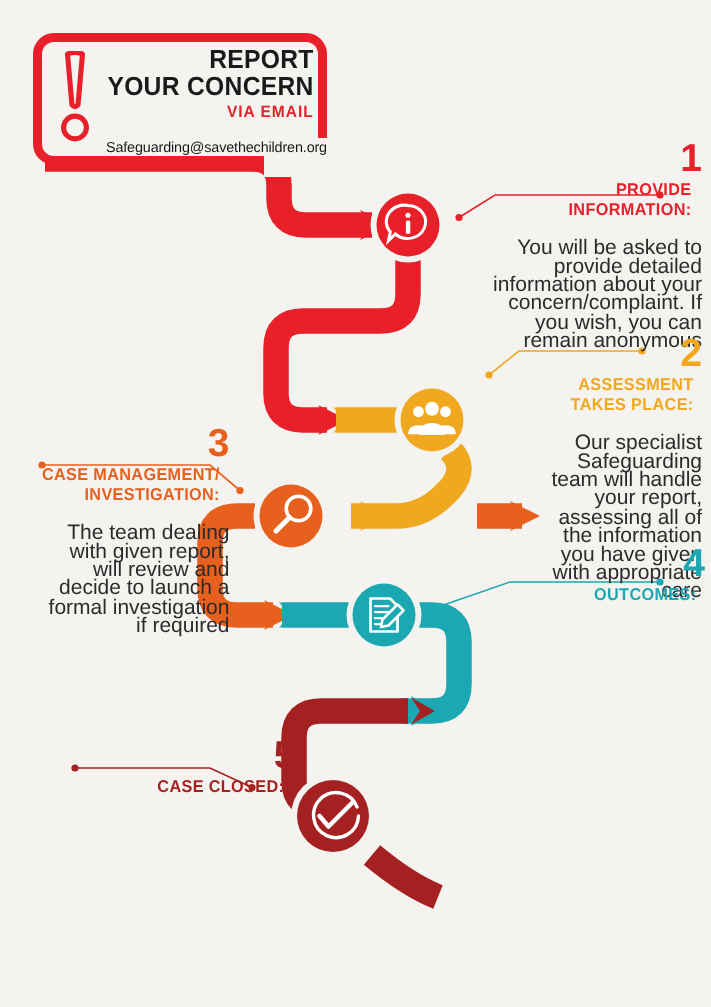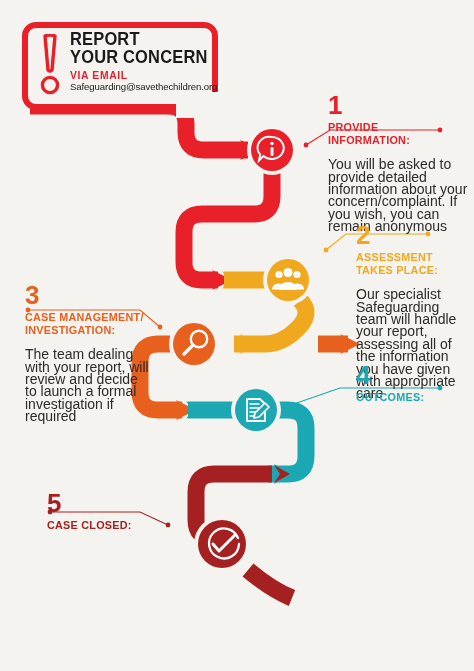--- a/index.html
+++ b/index.html
@@ -2,21 +2,21 @@
 <html><head>
 <meta charset="utf-8">
 <style>
   html,body{margin:0;padding:0;}
   body{
     width:474px;height:671px;
     background:#F5F3EF;
     font-family:"Liberation Sans",sans-serif;
     position:relative;overflow:hidden;
   }
-  #stage{position:absolute;inset:0;}
+  #stage{position:absolute;inset:0;text-align:right;}
   #ribbon{position:absolute;left:0;top:0;width:474px;height:671px;}
 
   
   .bubble{
     position:absolute;left:22px;top:22px;width:196px;height:88px;
     border:6px solid #E8202A;border-radius:14px;
     background:#F5F3EF;box-sizing:border-box;
     border-bottom-right-radius:0;
   }
   .bubble-mask{
@@ -29,21 +29,21 @@
     font-weight:bold;font-size:17.5px;line-height:18px;
     letter-spacing:.2px;color:#1A1A1A;
     font-family:"Liberation Sans Narrow","Liberation Sans",sans-serif;
     transform:scaleX(.94);transform-origin:left center;white-space:nowrap;
   }
   .hdr-l3{
     font-weight:bold;font-size:11px;letter-spacing:.7px;color:#E8202A;
     margin-top:3px;transform:scaleX(.94);transform-origin:left center;
   }
   .hdr-mail{
-    font-size:9.6px;color:#1A1A1A;margin-top:0;white-space:nowrap;
+    font-size:9.6px;color:#1A1A1A;margin-top:12px;white-space:nowrap;
     letter-spacing:-.1px;
   }
 
   
   .step{position:absolute;}
   .num{
     font-weight:bold;font-size:26px;line-height:26px;
     font-family:"Liberation Sans Narrow","Liberation Sans",sans-serif;
   }
   .head{
@@ -225,21 +225,21 @@
 
   <div class="step s2">
     <div class="num c-yel">2</div>
     <div class="head c-yel">ASSESSMENT TAKES PLACE:</div>
     <div class="body">Our specialist Safeguarding team will handle your report, assessing all of the information you have given with appropriate care</div>
   </div>
 
   <div class="step s3">
     <div class="num c-org">3</div>
     <div class="head c-org">CASE MANAGEMENT/ INVESTIGATION:</div>
-    <div class="body">The team dealing with your report, will review and decide to launch a formal investigation if required</div>
+    <div class="body">The team dealing with given report, will review and decide to launch a formal investigation if required</div>
   </div>
 
   <div class="step s4">
     <div class="num c-tea">4</div>
     <div class="head c-tea">OUTCOMES:</div>
   </div>
 
   <div class="step s5">
     <div class="num c-dred">5</div>
     <div class="head c-dred">CASE CLOSED:</div>

